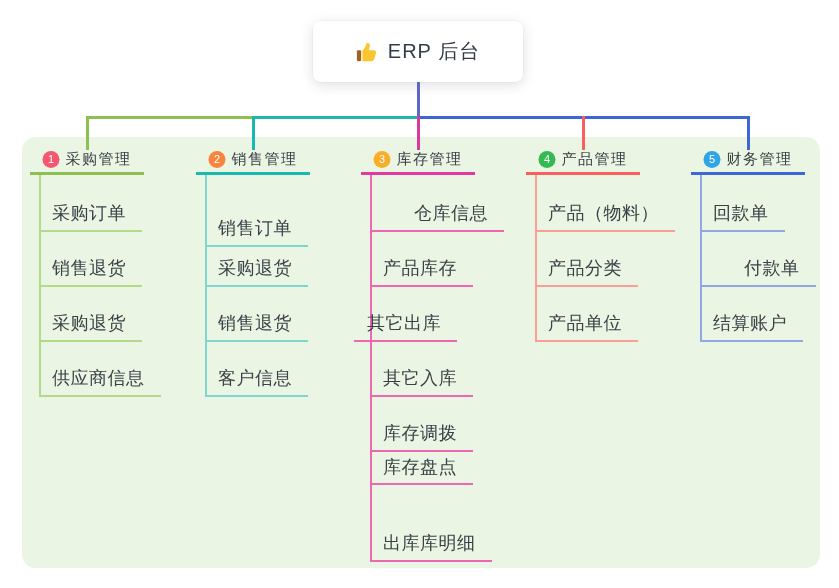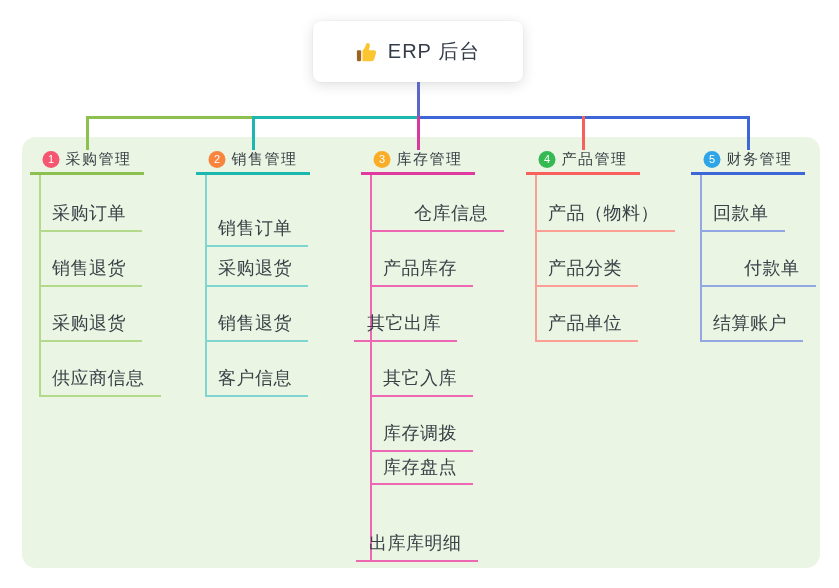--- a/index.html
+++ b/index.html
@@ -118,21 +118,21 @@
       </div>
       <div class="child-node" style="left: 370px; top: 368px; border-bottom: 2px solid rgb(238, 103, 178);">
         <span class="child-label">其它入库</span>
       </div>
       <div class="child-node" style="left: 370px; top: 423px; border-bottom: 2px solid rgb(238, 103, 178);">
         <span class="child-label">库存调拨</span>
       </div>
       <div class="child-node" style="left: 370px; top: 456px; border-bottom: 2px solid rgb(238, 103, 178); align-items: center;">
         <span class="child-label">库存盘点</span>
       </div>
-      <div class="child-node" style="left: 356px; top: 533px; border-bottom: 2px solid rgb(238, 103, 178);">
+      <div class="child-node" style="left: 370px; top: 533px; border-bottom: 2px solid rgb(238, 103, 178);">
         <span class="child-label">出库库明细</span>
       </div>
       <div class="branch-header" style="left: 583px; top: 150px;">
         <span class="badge" style="background: rgb(53, 185, 83);">4</span>
         <span class="branch-label">产品管理</span>
       </div>
       <div class="child-node" style="left: 535px; top: 203px; border-bottom: 2px solid rgb(250, 158, 150);">
         <span class="child-label">产品（物料）</span>
       </div>
       <div class="child-node" style="left: 535px; top: 258px; border-bottom: 2px solid rgb(250, 158, 150);">

